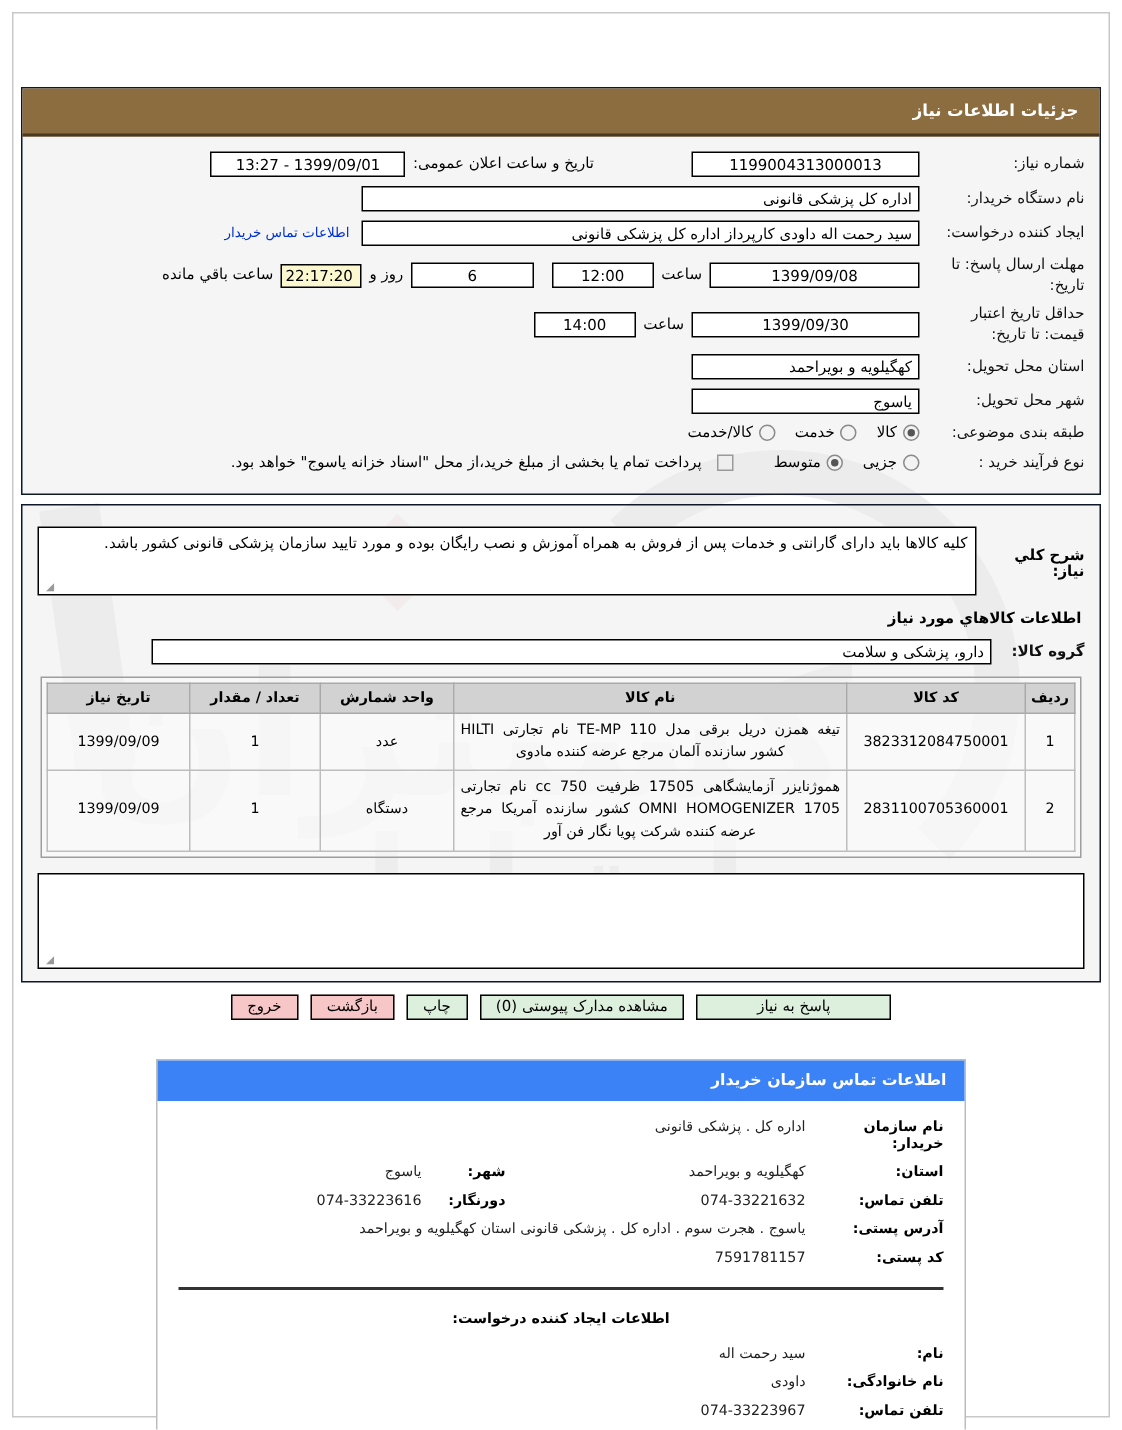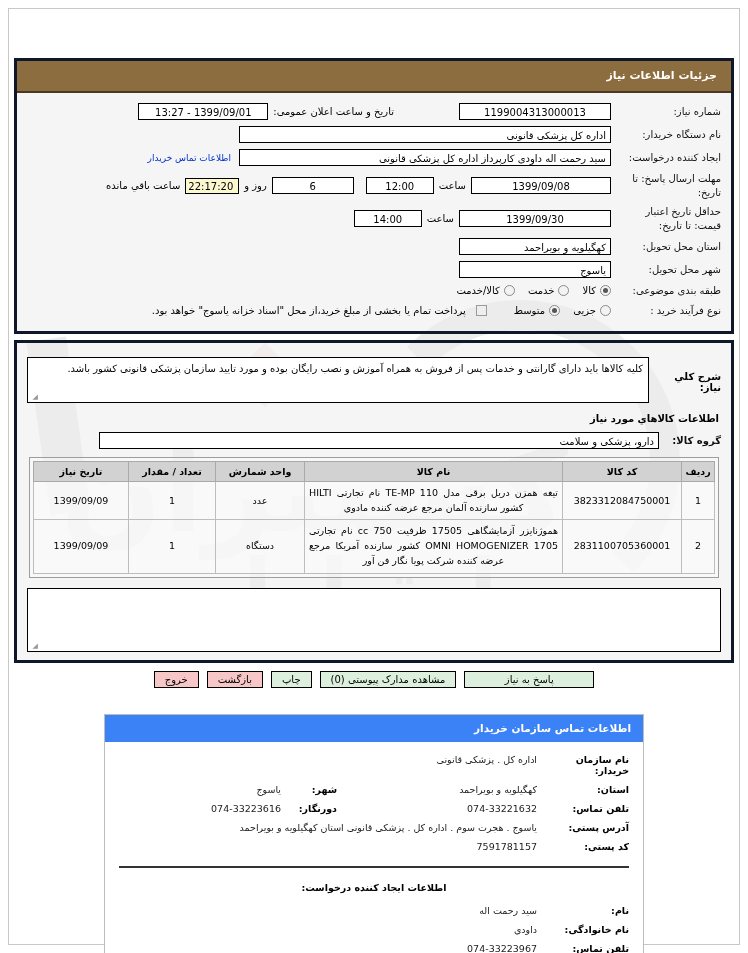--- a/index.html
+++ b/index.html
@@ -49,21 +49,21 @@
 
   .content {
     position: relative;
     z-index: 2;
     padding: 0;
   }
 
   
   .panel {
     margin: 0 14px;
-    border: 3px solid #0f172a;
+    border: 1px solid #0f172a;
     background: rgba(237,237,237,0.55);
     box-sizing: border-box;
   }
   .panel-header {
     background: #8b6d3f;
     color: #ffffff;
     font-size: 11px;
     font-weight: bold;
     padding: 8px 14px 9px 14px;
     border-bottom: 2px solid #4a3820;

